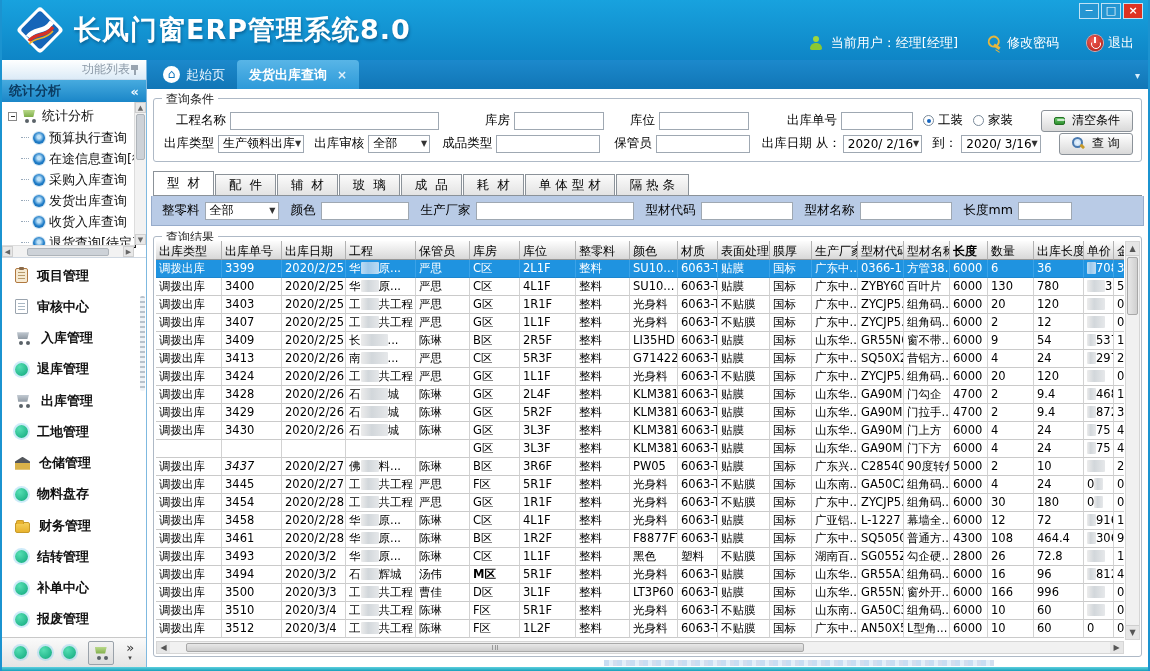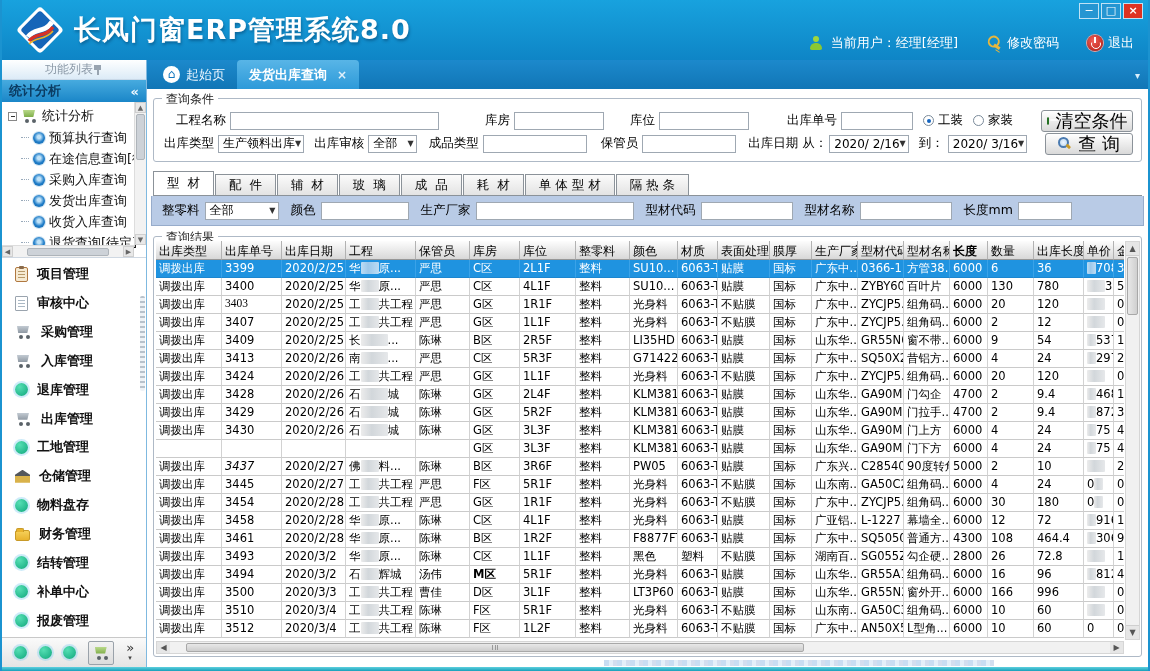--- a/index.html
+++ b/index.html
@@ -26,21 +26,21 @@
   .ic-power{width:16px;height:16px;border-radius:50%;background:radial-gradient(circle at 40% 35%,#f0605a,#b41508);position:relative;display:inline-block;box-shadow:0 0 0 1px #e6a5a0;}
   .ic-power::before{content:"";position:absolute;left:4px;top:4px;width:8px;height:8px;border:1.5px solid #fff;border-radius:50%;clip-path:polygon(0 35%,100% 35%,100% 100%,0 100%);}
   .ic-power::after{content:"";position:absolute;left:7px;top:2px;width:2px;height:6px;background:#fff;}
 
   
   .mainrow{flex:1;display:flex;min-height:0;}
   .footerline{height:4px;background:linear-gradient(#5ed0de,#17a0ba);flex:none;}
 
   
   .sidebar{width:145px;flex:none;display:flex;flex-direction:column;background:#fff;border-right:1px solid #7fb9e0;}
-  .sb-title{height:20px;background:linear-gradient(#feffff,#dcebf7);border-bottom:1px solid #c9d9e8;color:#8a98a6;font-size:12px;display:flex;align-items:center;padding:0 6px;justify-content:center;}
+  .sb-title{height:20px;background:linear-gradient(#feffff,#dcebf7);border-bottom:1px solid #c9d9e8;color:#8a98a6;font-size:12px;display:flex;align-items:center;padding:0 6px;justify-content:flex-end;}
   .ic-pin{width:10px;height:12px;position:relative;display:inline-block;}
   .ic-pin::before{content:"";position:absolute;left:1px;top:1px;width:7px;height:5px;background:#98a4b0;}
   .ic-pin::after{content:"";position:absolute;left:4px;top:6px;width:1.5px;height:5px;background:#98a4b0;}
   .sb-section{height:22px;background:linear-gradient(#47abdf,#1a86c8);color:#0b3c63;font-size:13px;font-weight:bold;display:flex;align-items:center;justify-content:space-between;padding:0 7px;}
   .sb-section .collapse{color:#f2f9ff;font-weight:bold;cursor:pointer;}
   .treewrap{height:156px;border-bottom:1px solid #cfd8e2;position:relative;overflow:hidden;background:#fff;}
   .treescrollv{position:absolute;right:0;top:0;bottom:12px;width:12px;background:#f2f2f2;border-left:1px solid #ddd;}
   .treescrollv .arr{height:11px;font-size:7px;color:#666;text-align:center;line-height:11px;background:#e8e8e8;border:1px solid #cfcfcf;}
   .treescrollv .thumb{position:absolute;top:12px;left:1px;right:1px;height:46px;background:#cdd2d8;border:1px solid #aeb4ba;border-radius:2px;}
   .treescrollv .arr.down{position:absolute;bottom:0;left:0;right:0;}
@@ -94,21 +94,21 @@
 
   .qbox{margin:6px 2px 2px;padding:10px 8px 6px;flex:none;}
   .qrow{display:flex;align-items:center;height:23px;font-size:12.5px;color:#000;white-space:nowrap;}
   .qrow .lb{margin:0 4px 0 10px;}
   .inp{height:18px;border:1px solid #9fa8b2;background:#fff;font-size:12px;padding:0 3px;}
   .sel{height:18px;border:1px solid #9fa8b2;background:#fff;font-size:12px;display:inline-flex;align-items:center;justify-content:space-between;padding:0 2px 0 4px;cursor:pointer;}
   .sel .car{font-size:8px;color:#333;}
   .radio{display:inline-flex;align-items:center;gap:4px;margin-left:10px;cursor:pointer;}
   .rdot{width:11px;height:11px;border-radius:50%;border:1px solid #7a8a9a;background:#fff;position:relative;}
   .rdot.on::before{content:"";position:absolute;left:2.5px;top:2.5px;width:4px;height:4px;border-radius:50%;background:#1565c0;}
-  .btn{height:22px;border:1px solid #8b9299;border-radius:3px;background:linear-gradient(#ffffff,#d9d9d9);font-size:18px;display:inline-flex;align-items:center;justify-content:center;gap:7px;padding:0 12px;cursor:pointer;box-shadow:inset 0 1px 0 #fff;}
+  .btn{height:22px;border:1px solid #8b9299;border-radius:3px;background:linear-gradient(#ffffff,#d9d9d9);font-size:12px;display:inline-flex;align-items:center;justify-content:center;gap:7px;padding:0 12px;cursor:pointer;box-shadow:inset 0 1px 0 #fff;}
   .ic-eraser{width:13px;height:8px;background:linear-gradient(#6cc86c,#2e8f2e);border-radius:2px;border:1px solid #247024;position:relative;}
   .ic-eraser::before{content:"";position:absolute;left:2px;top:1px;width:8px;height:2px;background:rgba(255,255,255,.7);border-radius:1px;}
   .ic-mag{width:13px;height:13px;position:relative;}
   .ic-mag::before{content:"";position:absolute;left:0;top:0;width:7px;height:7px;border:2px solid #4a7ab0;border-radius:50%;background:radial-gradient(#eef6ff,#bcd8f0);}
   .ic-mag::after{content:"";position:absolute;left:8px;top:8px;width:5px;height:2.5px;background:#c89a28;transform:rotate(45deg);border-radius:1px;}
 
   .mattabs{display:flex;align-items:flex-end;height:24px;margin:8px 2px 0;border-bottom:1px solid #8b9299;flex:none;}
   .mtab{height:21px;border:1px solid #8b9299;border-bottom:none;background:linear-gradient(#fbfbfb,#e3e3e3);font-size:12.5px;color:#000;display:flex;align-items:center;padding:0 13px;cursor:pointer;margin-right:1px;white-space:pre;}
   .mtab.active{height:24px;background:#fff;font-weight:normal;position:relative;z-index:2;}
   .filterbar{height:30px;background:#b9cbe6;border:1px solid #97accb;border-top:none;display:flex;align-items:center;font-size:12.5px;padding:0 8px;flex:none;white-space:nowrap;}
@@ -245,24 +245,20 @@
       <div class="mitem">
             <span class="ic-clipboard"></span>
             <span>项目管理</span>
           </div>
           <div class="mitem">
             <span class="ic-notepad"></span>
             <span>审核中心</span>
           </div>
           <div class="mitem">
             <span class="ic-cart"></span>
-            <span>采购管理</span>
-          </div>
-          <div class="mitem">
-            <span class="ic-cart"></span>
             <span>入库管理</span>
           </div>
           <div class="mitem">
             <span class="ic-dot"></span>
             <span>退库管理</span>
           </div>
           <div class="mitem">
             <span class="ic-cart"></span>
             <span>出库管理</span>
           </div>
@@ -471,21 +467,21 @@
                 <div class="gcell" style="width: 46px;">ZYBY607</div>
                 <div class="gcell" style="width: 46px;">百叶片</div>
                 <div class="gcell" style="width: 38px;">6000</div>
                 <div class="gcell" style="width: 46px;">130</div>
                 <div class="gcell" style="width: 50px;">780</div>
                 <div class="gcell" style="width: 30px;"><i class="cz" style="width: 18px;"></i>3</div>
                 <div class="gcell" style="width: 20px;">535</div>
               </div>
               <div class="grow">
                 <div class="gcell" style="width: 66px;">调拨出库</div>
-                <div class="gcell" style="width: 60px; font-family: Liberation Serif, serif;">3403</div>
+                <div class="gcell" style="width: 60px;">3403</div>
                 <div class="gcell" style="width: 64px;">2020/2/25</div>
                 <div class="gcell" style="width: 70px;">工<i class="cz" style="width: 18px;"></i>共工程</div>
                 <div class="gcell" style="width: 54px;">严思</div>
                 <div class="gcell" style="width: 50px;">G区</div>
                 <div class="gcell" style="width: 56px;">1R1F</div>
                 <div class="gcell" style="width: 54px;">整料</div>
                 <div class="gcell" style="width: 48px;">光身料</div>
                 <div class="gcell" style="width: 40px;">6063-T5</div>
                 <div class="gcell" style="width: 52px;">不贴膜</div>
                 <div class="gcell" style="width: 42px;">国标</div>

